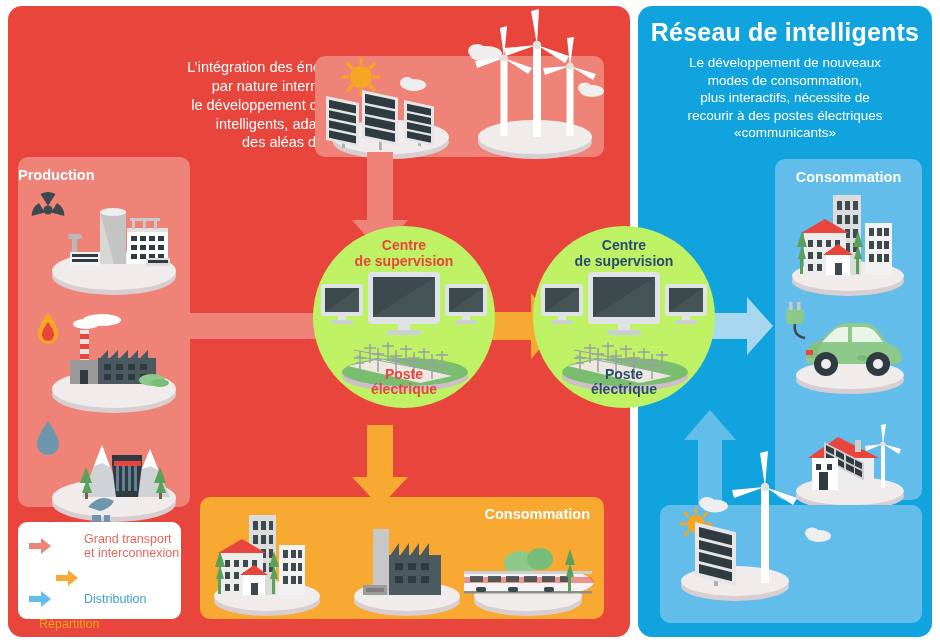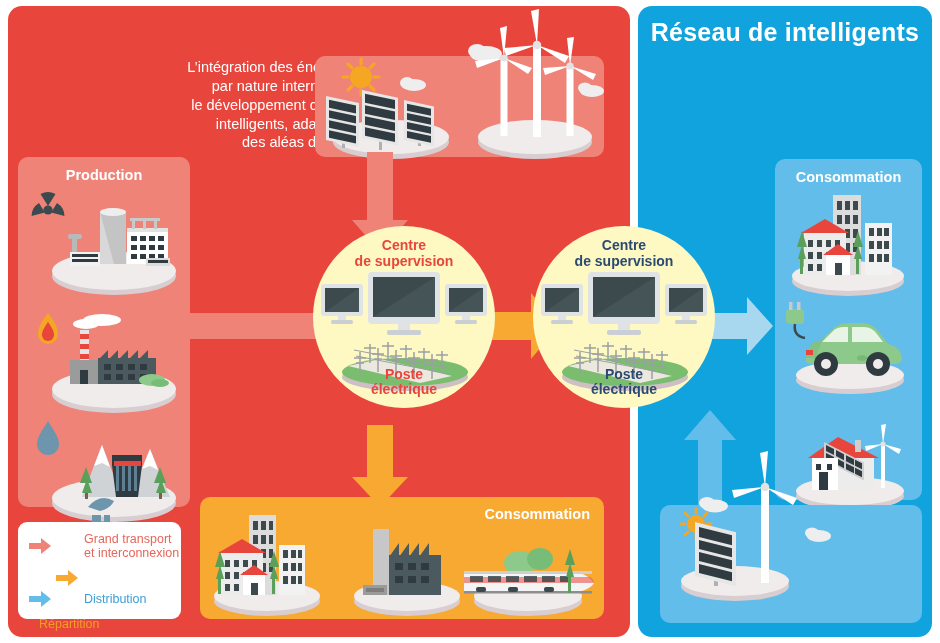--- a/index.html
+++ b/index.html
@@ -16,40 +16,40 @@
   #distribution-title{top:12px;font-size:25px;}
   .panel-desc{position:absolute;width:100%;text-align:center;color:#ffffff;line-height:1.30;}
   #transport-desc{top:52px;font-size:14.5px;}
   #distribution-desc{top:48px;font-size:13.5px;}
 
   
   .card{position:absolute;box-sizing:border-box;border-radius:10px;}
   .card-label{position:absolute;color:#fff;font-weight:bold;font-size:14.5px;}
 
   #production-card{left:18px;top:157px;width:172px;height:350px;background:#ef8378;}
-  #production-label{left:0;top:10px;width:100%;text-align:center;}
+  #production-label{left:0;top:10px;width:100%;}
 
   #renewable-card{left:315px;top:56px;width:289px;height:101px;background:#ef8378;}
 
   #consumption-card{left:200px;top:497px;width:404px;height:122px;background:#f7a932;}
   #consumption-label{right:14px;top:9px;}
 
   #dist-consumption-card{left:775px;top:159px;width:147px;height:341px;background:#63bdea;}
   #dist-consumption-label{left:0;top:10px;width:100%;text-align:center;}
 
   #dist-production-card{left:660px;top:505px;width:262px;height:118px;background:#63bdea;}
 
   
   #legend{position:absolute;left:18px;top:522px;width:163px;height:97px;background:#fff;border-radius:9px;}
   .legend-row{position:absolute;display:flex;align-items:center;gap:28px;}
   .legend-text{font-size:12.5px;line-height:1.12;font-weight:400;}
   .leg-arrow{width:22px;height:16px;flex:0 0 22px;margin-right:5px;}
 
   
-  .hub{position:absolute;border-radius:50%;background:#fef9c3;}
+  .hub{position:absolute;border-radius:50%;background:#bef264;}
   #hub-left{left:313px;top:226px;width:182px;height:182px;}
   #hub-right{left:533px;top:226px;width:182px;height:182px;}
   .hub-top-label{position:absolute;width:100%;text-align:center;font-weight:bold;font-size:14px;line-height:1.12;}
   .hub-bot-label{position:absolute;width:100%;text-align:center;font-weight:bold;font-size:14px;line-height:1.12;}
   #hub-left .hub-top-label{top:12px;color:#e8453c;}
   #hub-left .hub-bot-label{bottom:10px;color:#e8453c;}
   #hub-right .hub-top-label{top:12px;color:#2b4a72;}
   #hub-right .hub-bot-label{bottom:10px;color:#2b4a72;}
 
   .svgwrap{position:absolute;}
@@ -64,20 +64,25 @@
   <div class="panel" id="transport-panel">
     <div class="panel-desc" id="transport-desc" style="white-space:pre-line;">L’intégration des énergies renouvelables,
 par nature intermittentes, requiert
 le développement de postes électriques
 intelligents, adaptés à la gestion
 des aléas de production</div>
   </div>
 
   <div class="panel" id="distribution-panel">
     <div class="panel-title" id="distribution-title">Réseau de intelligents</div>
+    <div class="panel-desc" id="distribution-desc" style="white-space:pre-line;">Le développement de nouveaux
+modes de consommation,
+plus interactifs, nécessite de
+recourir à des postes électriques
+«communicants»</div>
   </div>
 
   <div class="card" id="production-card">
     <div class="card-label" id="production-label">Production</div>
   </div>
 
   <div class="svgwrap" style="left:26px;top:190px;">
     <svg width="160" height="110" viewBox="0 0 160 110">
       <ellipse cx="88" cy="86" rx="62" ry="19" fill="#d8cdd0"></ellipse>
       <ellipse cx="88" cy="81" rx="62" ry="19" fill="#f0ecec"></ellipse>

